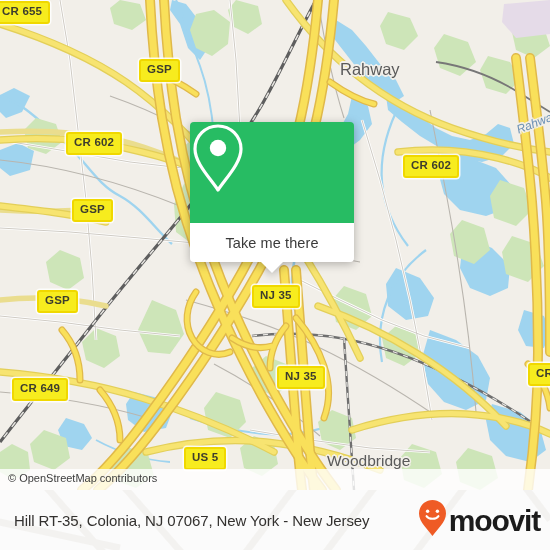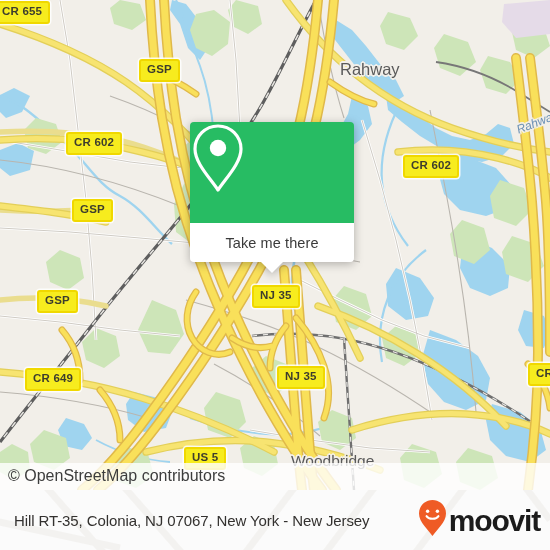--- a/index.html
+++ b/index.html
@@ -41,21 +41,21 @@
     position: absolute;
     color: #5a5a5a;
     white-space: nowrap;
     text-shadow:
       -1.4px -1.4px 0 #f2efe9, 1.4px -1.4px 0 #f2efe9,
       -1.4px  1.4px 0 #f2efe9, 1.4px  1.4px 0 #f2efe9,
        0 -1.6px 0 #f2efe9, 0 1.6px 0 #f2efe9,
       -1.6px 0 0 #f2efe9, 1.6px 0 0 #f2efe9;
   }
   .place.city { font-size: 16.5px; }
-  .place.town { font-size: 15.5px; }
+  .place.town { font-size: 15.5px; margin-left: 36px; }
   .place.water-label {
     color: #6b90b5; font-size: 12px; font-style: italic;
     transform: rotate(-21deg); transform-origin: left center;
   }
 
   
   #popup {
     position: absolute;
     left: 190px; top: 122px;
     width: 164px;
@@ -84,21 +84,21 @@
     border-right: 11px solid transparent;
     border-top: 11px solid #ffffff;
   }
 
   
   #attrib {
     position: absolute; left: 0; bottom: 0;
     width: 100%;
     background: rgba(255,255,255,.80);
     padding: 3px 8px 4px 8px;
-    font-size: 16px;
+    font-size: 11px;
     color: #3d3d3d;
     line-height: 1.25;
   }
 
   
   #footer {
     position: absolute; left: 0; top: 490px;
     width: 550px; height: 60px;
     background: #fbfbfb;
     overflow: hidden;
@@ -328,21 +328,21 @@
     <div class="place town" style="left:291px; top:452px;">Woodbridge</div>
     <div class="place water-label" style="left:517px; top:123px;">Rahway</div>
 
     <div class="shield" style="left:-6px; top:1px;">CR 655</div>
     <div class="shield" style="left:139px; top:59px;">GSP</div>
     <div class="shield" style="left:66px; top:132px;">CR 602</div>
     <div class="shield" style="left:72px; top:199px;">GSP</div>
     <div class="shield" style="left:403px; top:155px;">CR 602</div>
     <div class="shield" style="left:37px; top:290px;">GSP</div>
     <div class="shield" style="left:252px; top:285px;">NJ 35</div>
-    <div class="shield" style="left:12px; top:368px;margin-left:13px;">CR 649</div>
+    <div class="shield" style="left:12px; top:378px;">CR 649</div>
     <div class="shield" style="left:277px; top:366px;">NJ 35</div>
     <div class="shield" style="left:528px; top:363px;">CR</div>
     <div class="shield" style="left:184px; top:447px;">US 5</div>
 
     <div id="popup">
       <div id="popup-top">
         <span>
           <svg width="56" height="72" viewBox="0 0 56 72" aria-hidden="true">
             <path d="M28 4 C15.3 4 5 14.3 5 27 C5 41 20 56 28 68 C36 56 51 41 51 27 C51 14.3 40.7 4 28 4 Z" fill="none" stroke="#ffffff" stroke-width="3.2" stroke-linejoin="round"></path>
             <circle cx="28" cy="26" r="8.2" fill="#ffffff"></circle>

